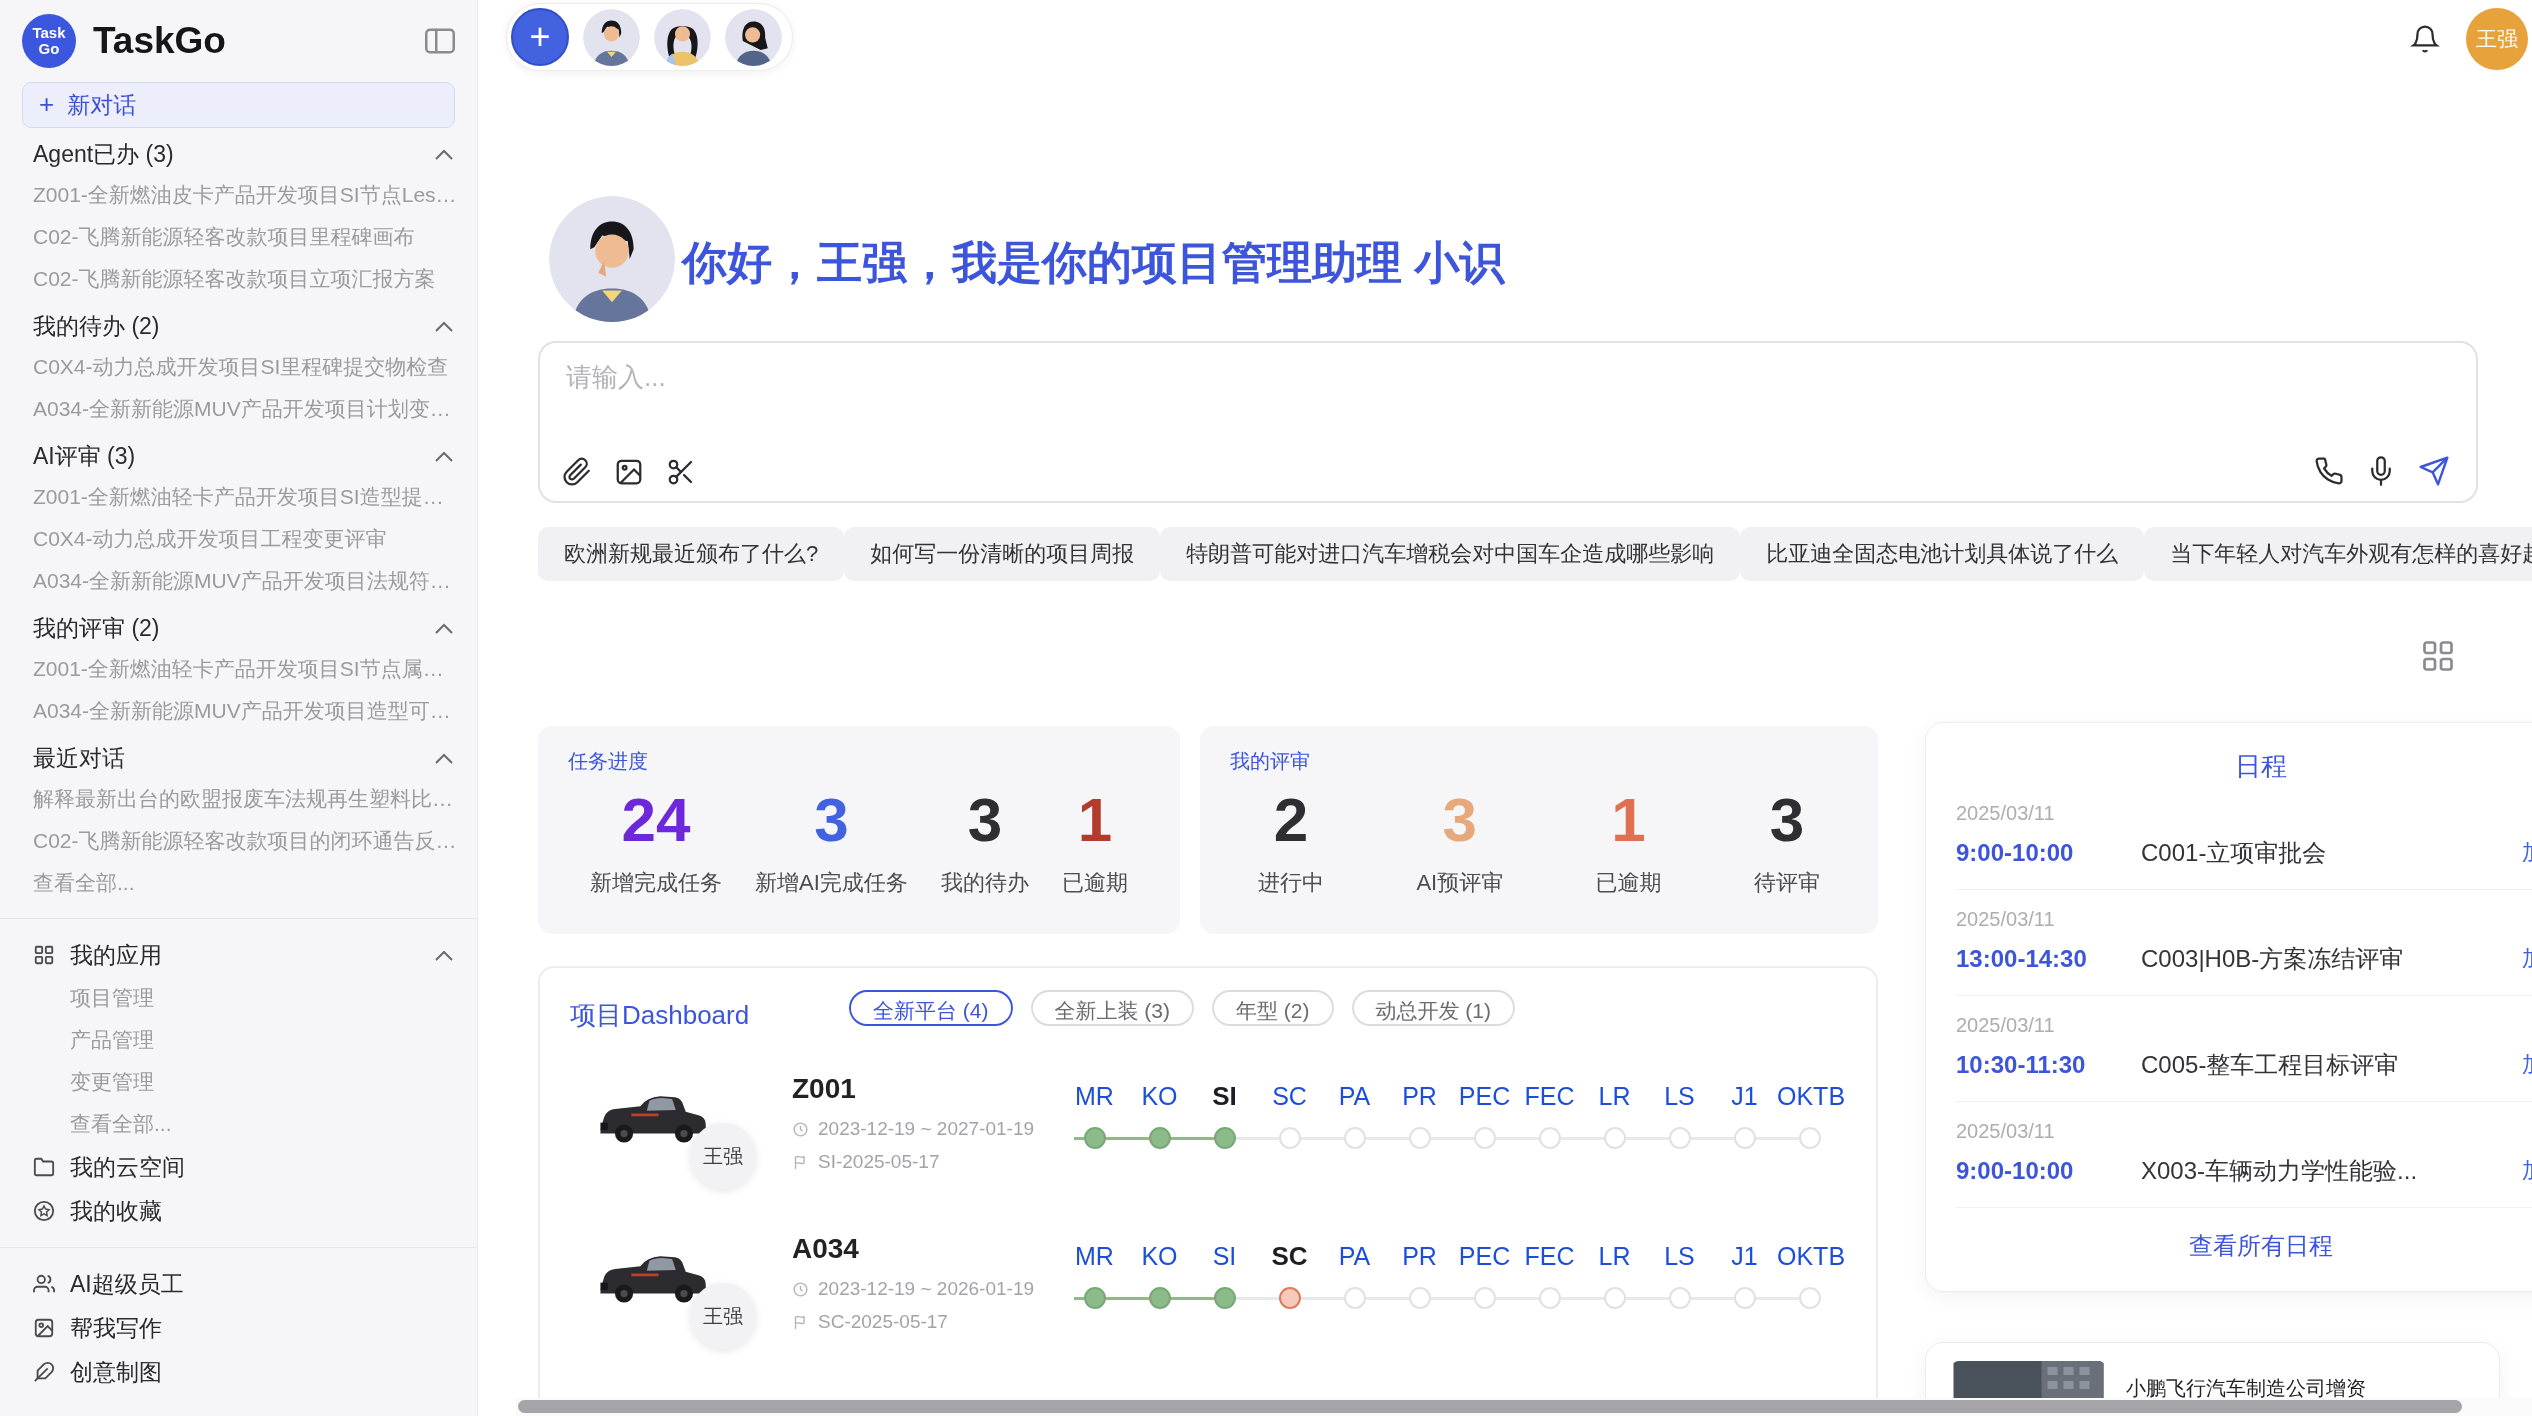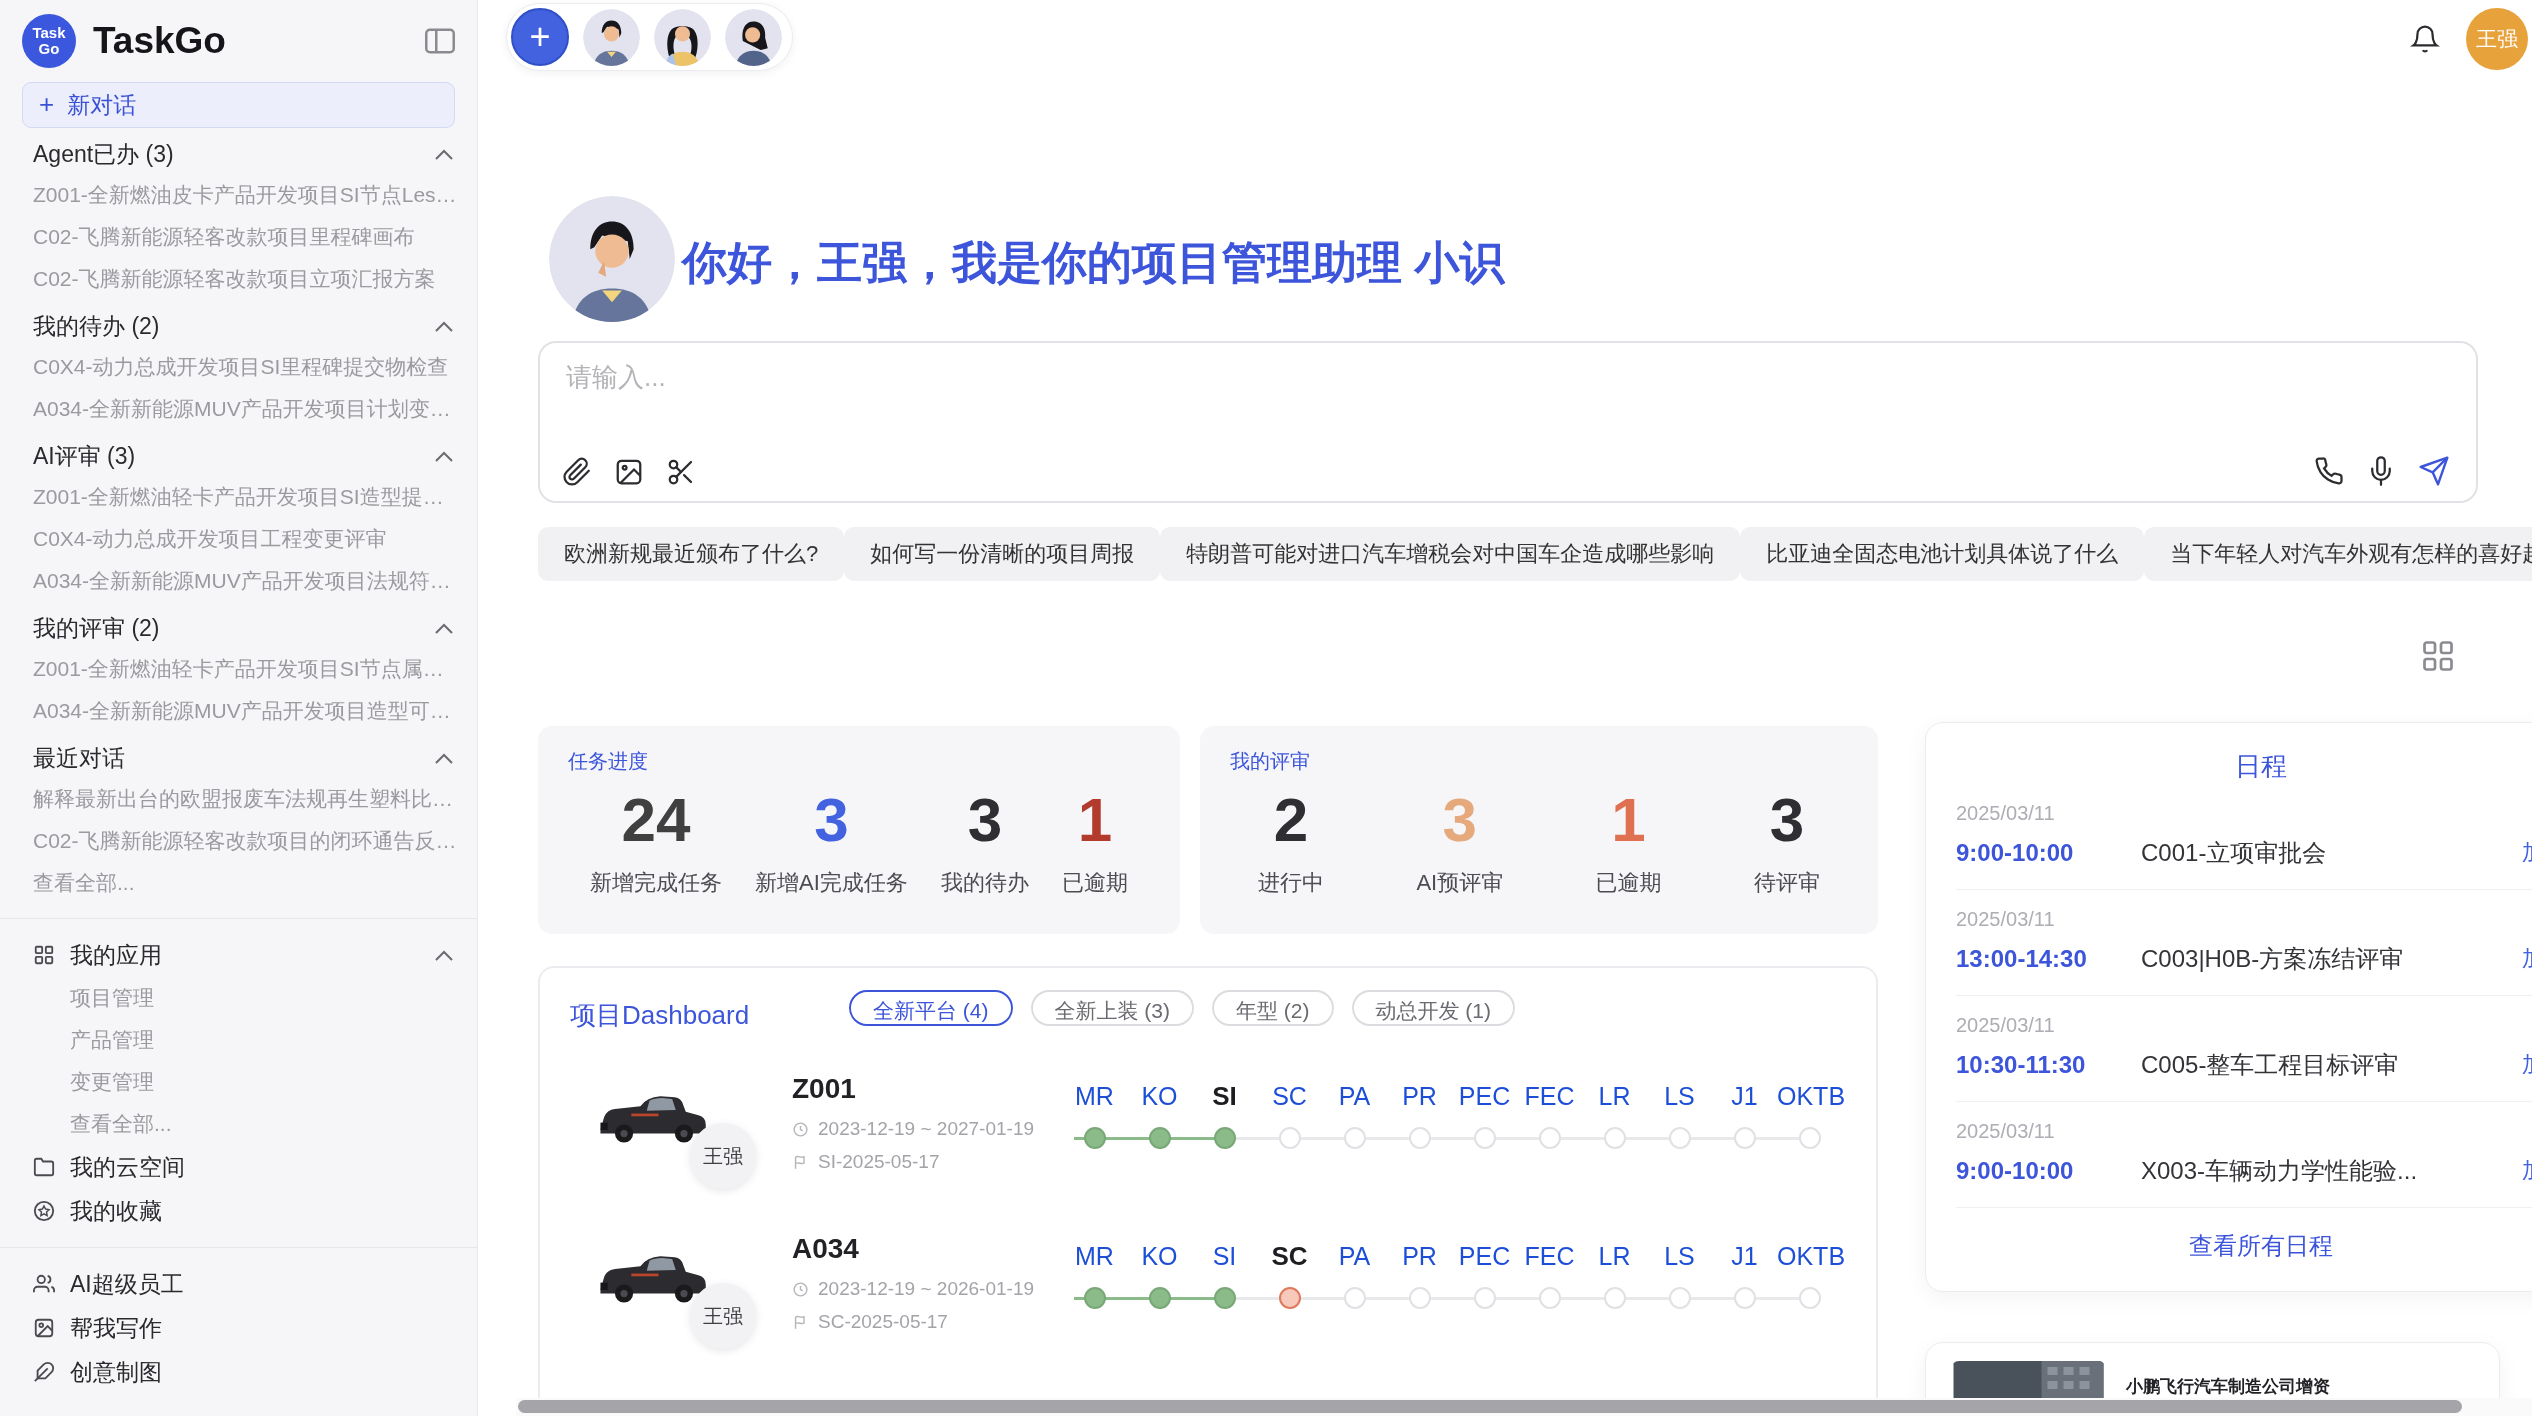--- a/index.html
+++ b/index.html
@@ -124,21 +124,21 @@
   .sched-row{display:flex;align-items:center;margin-top:12px;}
   .sched-time{font-size:24px;font-weight:700;color:#3c55da;width:185px;flex:none;}
   .sched-name{font-size:24px;color:#333338;flex:1;white-space:nowrap;overflow:hidden;}
   .sched-join{font-size:22px;color:#4161e1;cursor:pointer;flex:none;}
   .sched-viewall{text-align:center;font-size:24px;color:#3c55da;margin-top:22px;cursor:pointer;}
 
   .news-card{position:absolute;left:1925px;top:1342px;width:575px;height:160px;background:#fff;
              border:1px solid #ececf0;border-radius:18px;box-shadow:0 6px 22px rgba(0,0,0,.05);
              box-sizing:border-box;cursor:pointer;}
   .news-img{position:absolute;left:25px;top:18px;width:155px;height:100px;border-radius:8px;overflow:hidden;}
-  .news-title{position:absolute;left:200px;top:32px;font-size:17px;font-weight:700;color:#222226;}
+  .news-title{position:absolute;left:200px;top:32px;font-size:20px;font-weight:400;color:#222226;}
 
   
   .hscroll{position:absolute;left:516px;top:1398px;width:2016px;height:18px;background:#fafafb;z-index:50;}
   .hscroll-thumb{position:absolute;left:2px;top:2px;width:1944px;height:13px;background:#a4a4a9;
                  border-radius:7px;cursor:pointer;}
   svg{display:block;}
 </style>
 </head>
 <body>
 
@@ -422,21 +422,21 @@
         <rect x="14" y="3" width="7" height="7" rx="1.5"></rect>
       <rect x="3" y="14" width="7" height="7" rx="1.5"></rect>
         <rect x="14" y="14" width="7" height="7" rx="1.5"></rect>
     </svg>
   </span>
 
   <div class="stat-card c1">
     <div class="card-label">任务进度</div>
     <div class="stat-row">
       <div class="stat-col">
-        <div class="stat-val" style="color: #404040;">24</div>
+        <div class="stat-val" style="color: #6d28d9;">24</div>
         <div class="stat-lbl">新增完成任务</div>
       </div>
       <div class="stat-col">
         <div class="stat-val" style="color: rgb(66, 98, 223);">3</div>
         <div class="stat-lbl">新增AI完成任务</div>
       </div>
       <div class="stat-col">
         <div class="stat-val" style="color: rgb(47, 47, 51);">3</div>
         <div class="stat-lbl">我的待办</div>
       </div>

